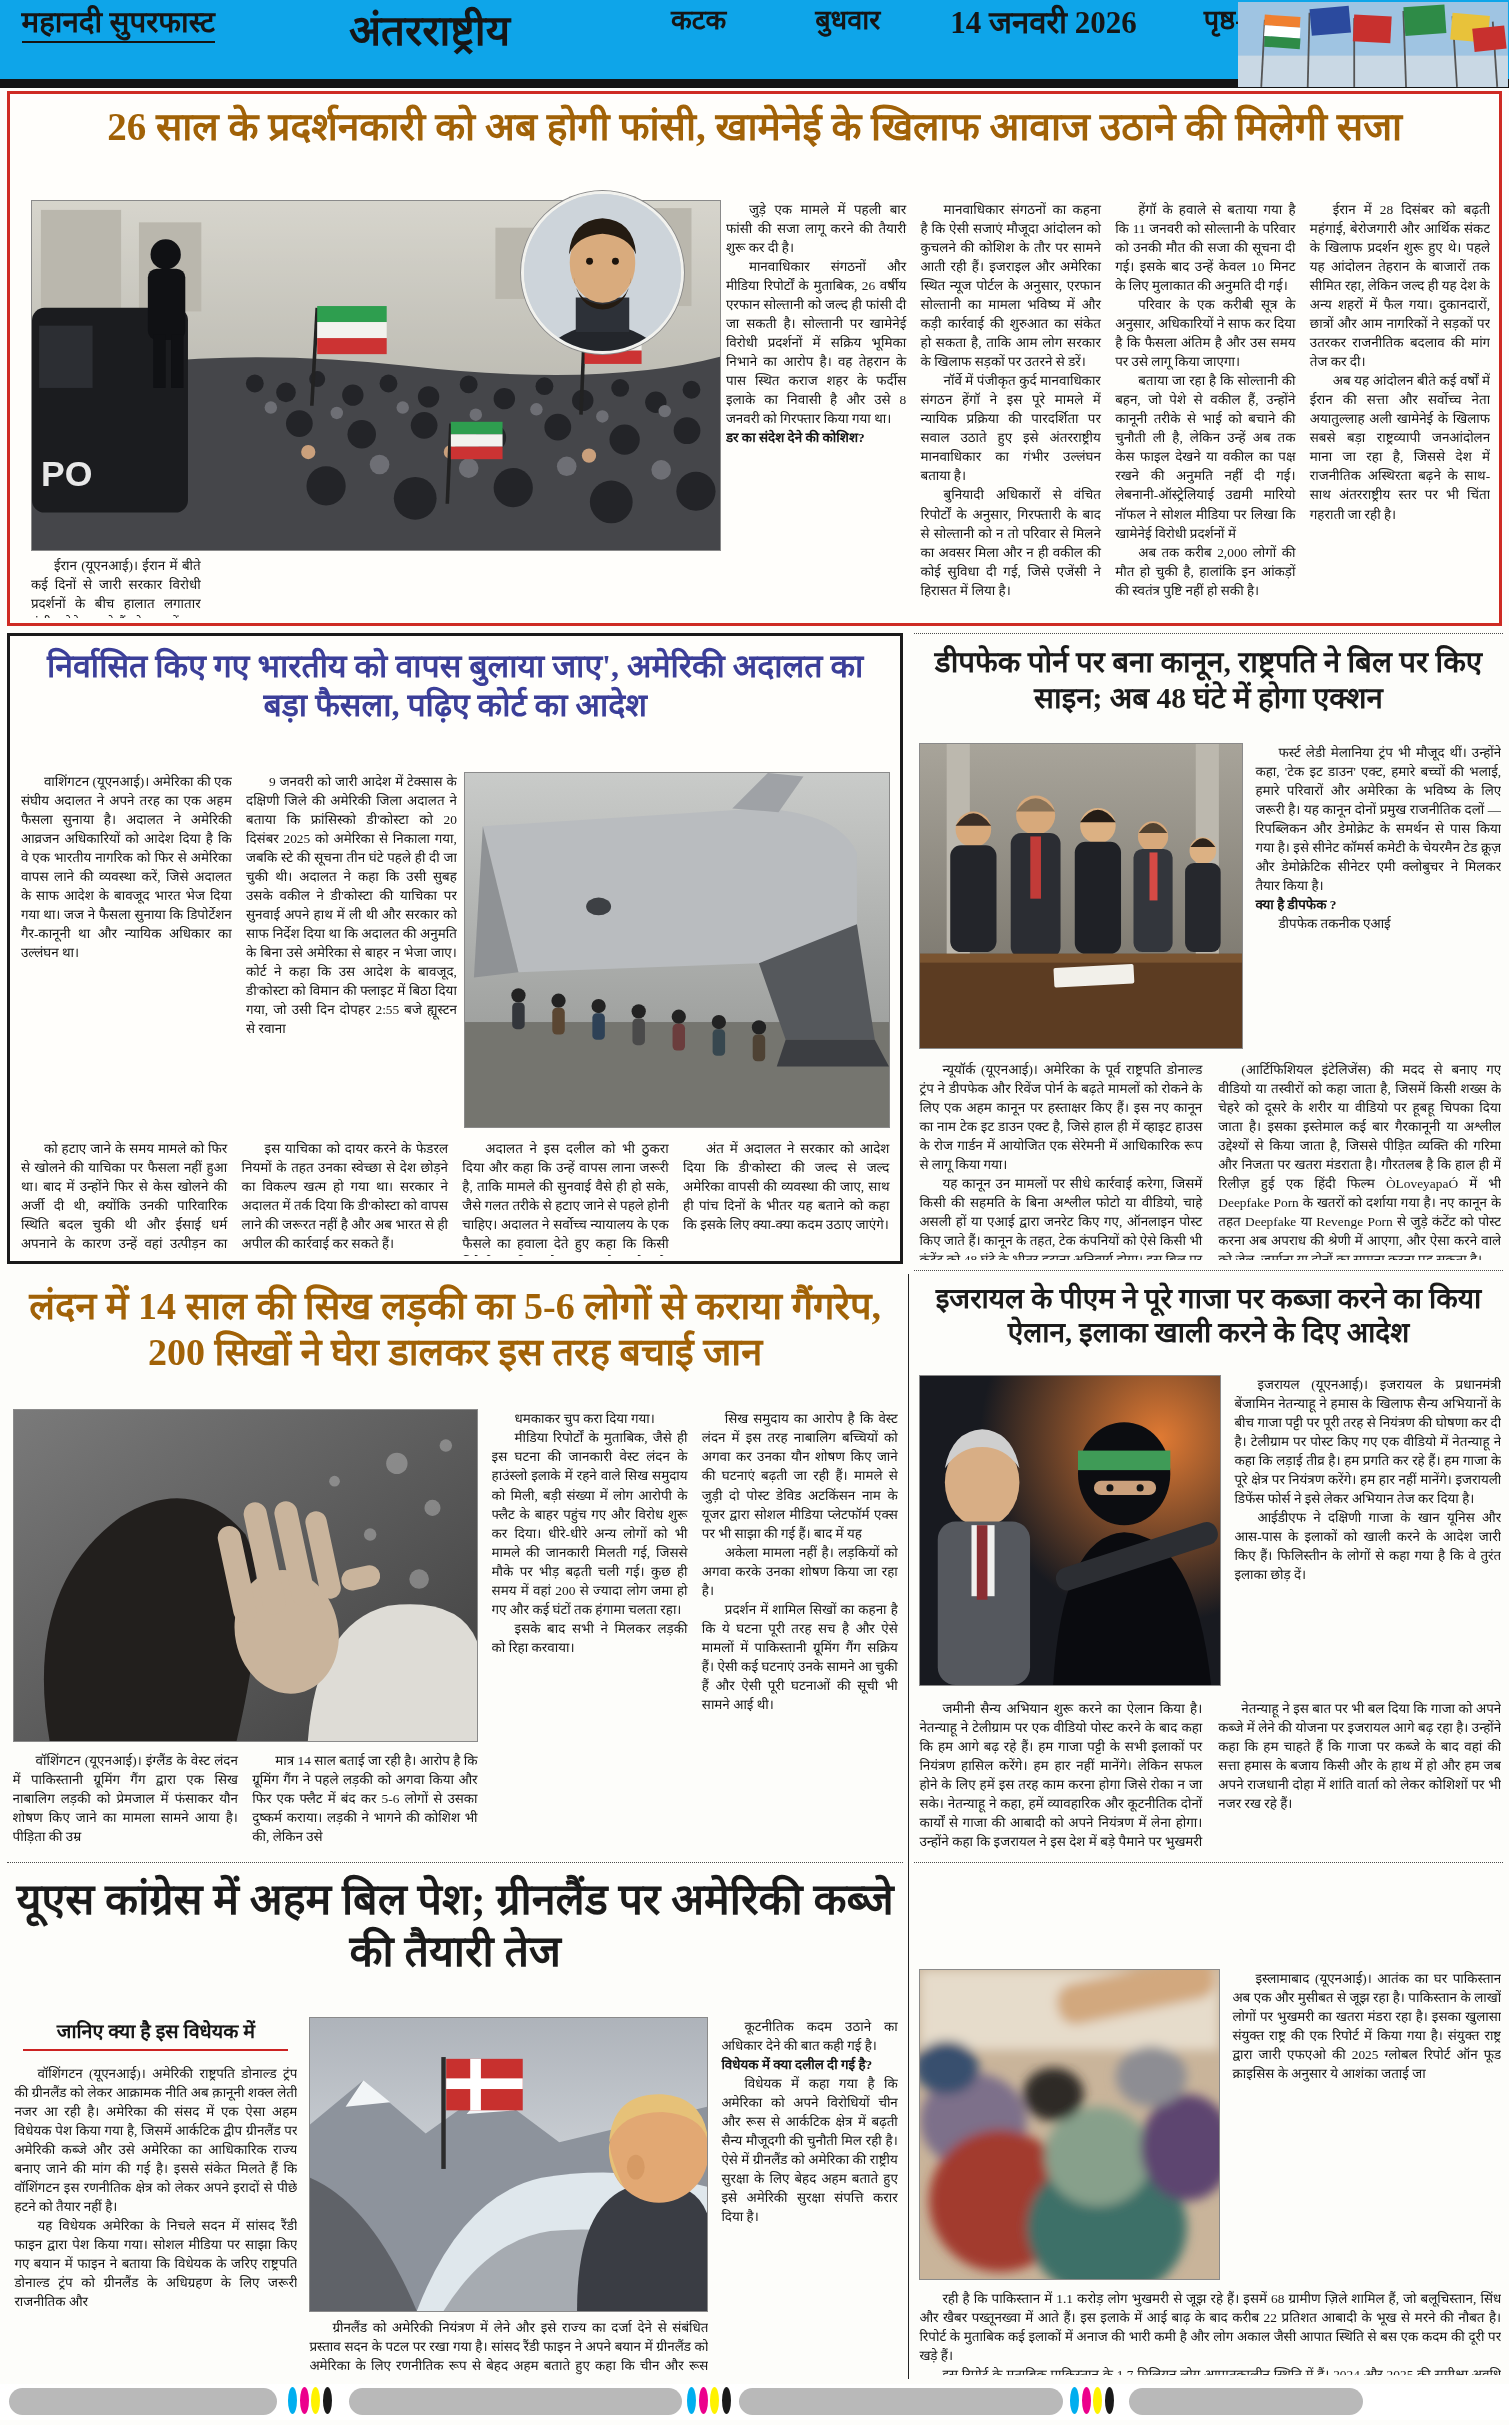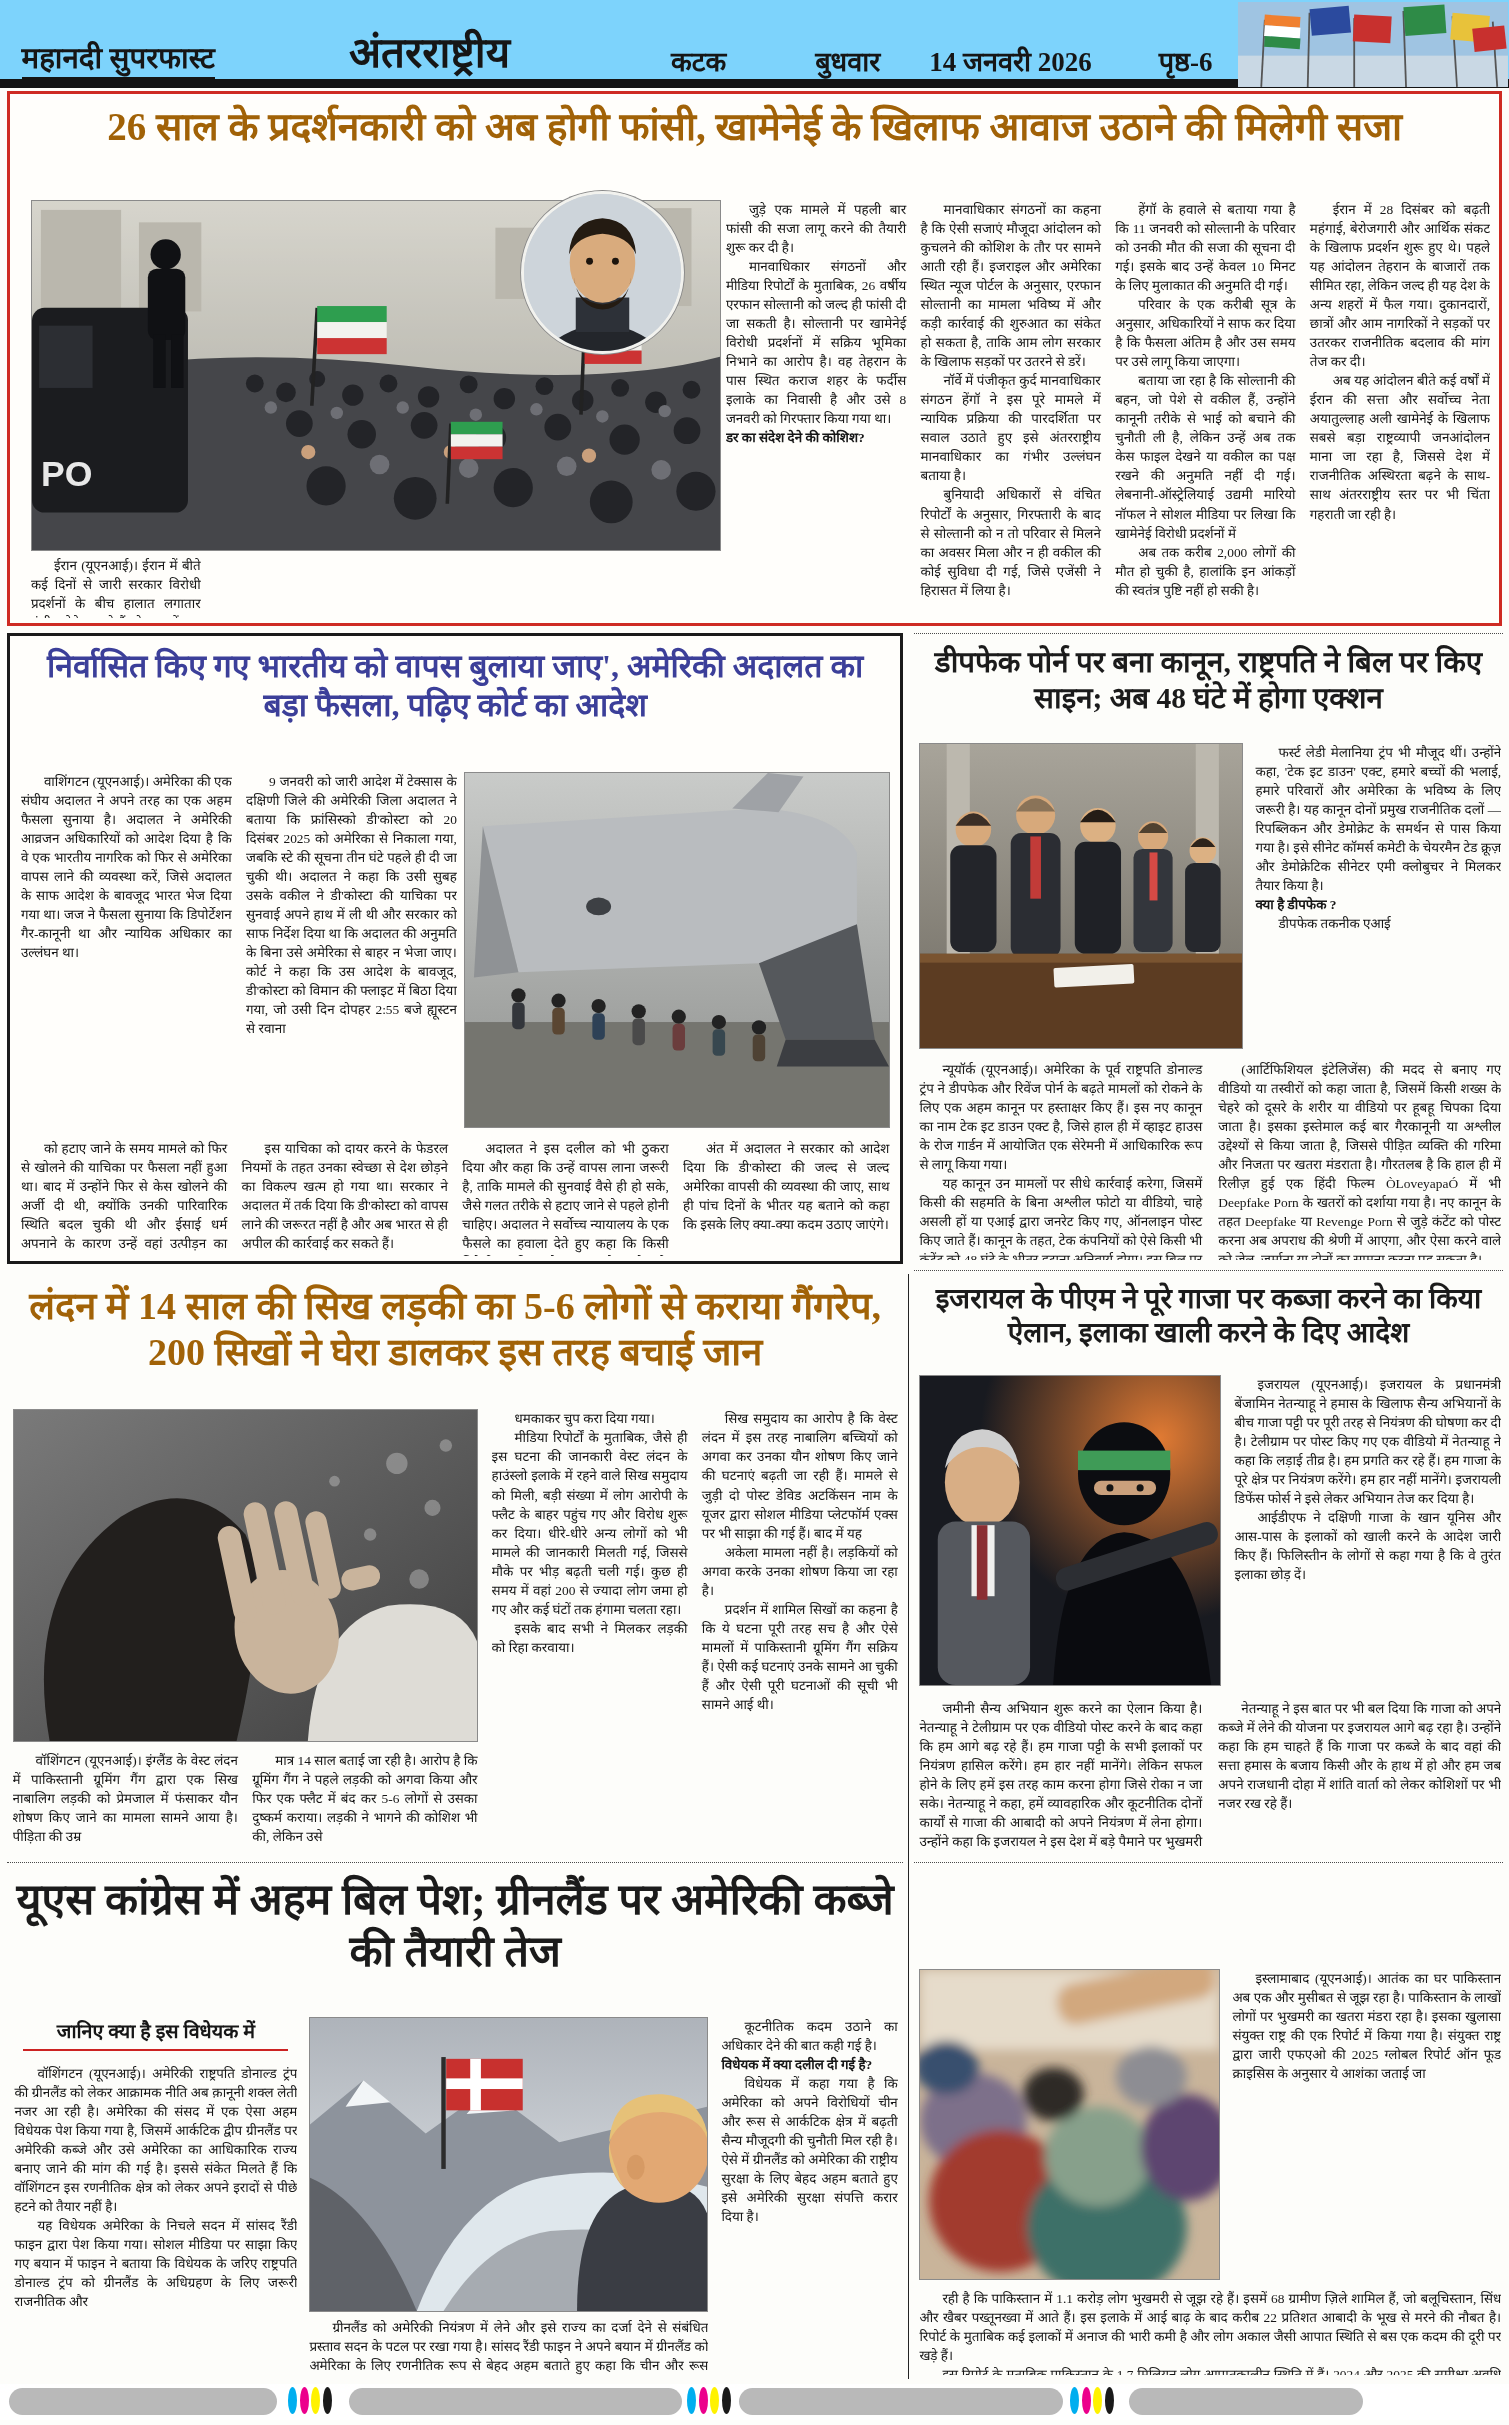--- a/index.html
+++ b/index.html
@@ -1,28 +1,28 @@
 <!DOCTYPE html>
 <html style="font-size:14.3px"><head>
 <meta charset="utf-8">
 <style>
 *{margin:0;padding:0;box-sizing:border-box}
 html,body{background:#e9e8e2}
 .page{position:relative;width:1510px;height:2426px;margin:0 auto;background:#fdfdfa;overflow:hidden;
   font-family:"Liberation Serif","DejaVu Serif",serif;color:#161616}
 
 
-.masthead{position:absolute;left:0;top:0;width:1510px;height:79px;background:#7dd3fc;
-  display:flex;align-items:flex-end}
+.masthead{position:absolute;left:0;top:0;width:1510px;height:79px;background:#0ea5e9;
+  display:flex;align-items:flex-start}
 .m-rule{position:absolute;left:0;top:79px;width:1510px;height:9px;background:#141414}
 .paper-name{font-size:29.5px;font-weight:bold;margin-left:21.5px;border-bottom:2.7px solid #141414}
 .section-name{font-size:42px;font-weight:bold;margin-left:134px}
 .m-city{font-size:27px;font-weight:bold;margin-left:161px}
 .m-day{font-size:27px;font-weight:bold;margin-left:89px}
-.m-date{font-size:27px;font-weight:bold;margin-left:49px}
+.m-date{font-size:31px;font-weight:bold;margin-left:70px}
 .m-page{font-size:27px;font-weight:bold;margin-left:67px}
 .m-flags{position:absolute;right:1.8px;top:1.8px;width:270px;height:85px;z-index:3}
 
 
 .art{position:absolute;overflow:hidden}
 .hl{font-weight:bold;text-align:center;line-height:1.22}
 .hl-red{color:#a16207}
 .hl-blue{color:#3c3f99}
 .hl-black{color:#1b1b1b}
 .body-txt p{font-size:13.4px;line-height:1.42;text-align:justify;text-indent:23px;

